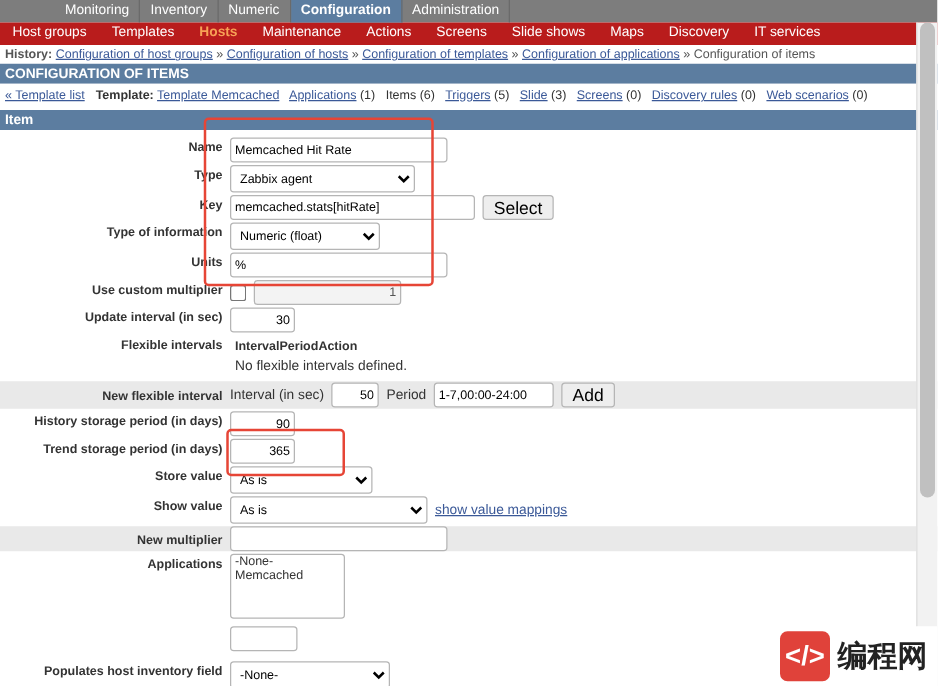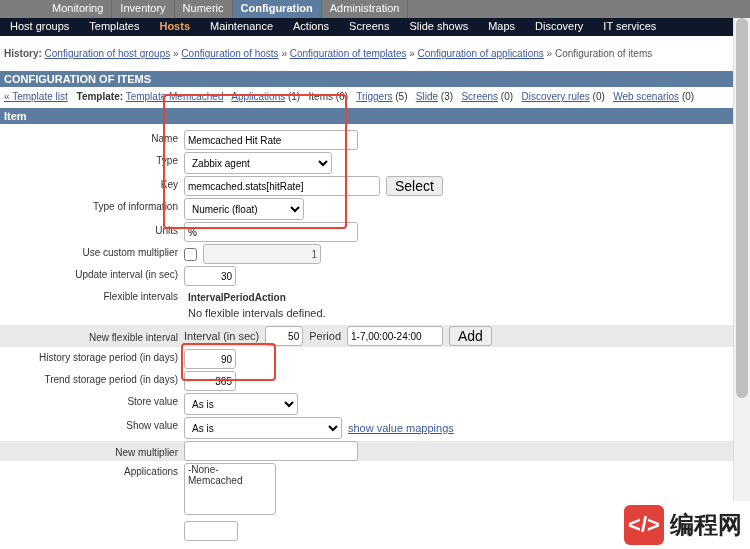--- a/index.html
+++ b/index.html
@@ -29,41 +29,41 @@
   }
   .topnav .tab.active-top {
     background: #5c7da0;
     font-weight: bold;
     color: #fff;
   }
 
   
   .subnav {
     display: flex;
-    background: #0f172a;
+    background: #b91c1c;
     height: 18px;
     padding-left: 0;
   }
   .subnav .tab2 {
     padding: 2px 10px;
     color: #fff;
     font-size: 11px;
     cursor: pointer;
   }
   .subnav .tab2.active-sub {
     color: #f7a156;
     font-weight: bold;
   }
 
   
   .historybar {
     background: #fff;
     font-size: 10px;
     color: #555;
-    padding: 12px 4px;
+    padding: 2px 4px;
     border-bottom: 0;
   }
   .historybar b { color: #555; }
 
   .pagetitle {
     background: #5c7da0;
     color: #fff;
     font-weight: bold;
     font-size: 11px;
     padding: 2px 4px;
@@ -98,20 +98,21 @@
     margin-bottom: 2px;
     min-height: 18px;
   }
   .label {
     width: 178px;
     text-align: right;
     padding-right: 6px;
     padding-top: 3px;
     font-size: 10px;
     color: #333;
+    font-weight: bold;
   }
   .field {
     display: flex;
     gap: 6px;
     align-items: center;
   }
 
   input[type="text"], select, textarea {
     font-family: Verdana, Arial, sans-serif;
     font-size: 10px;

